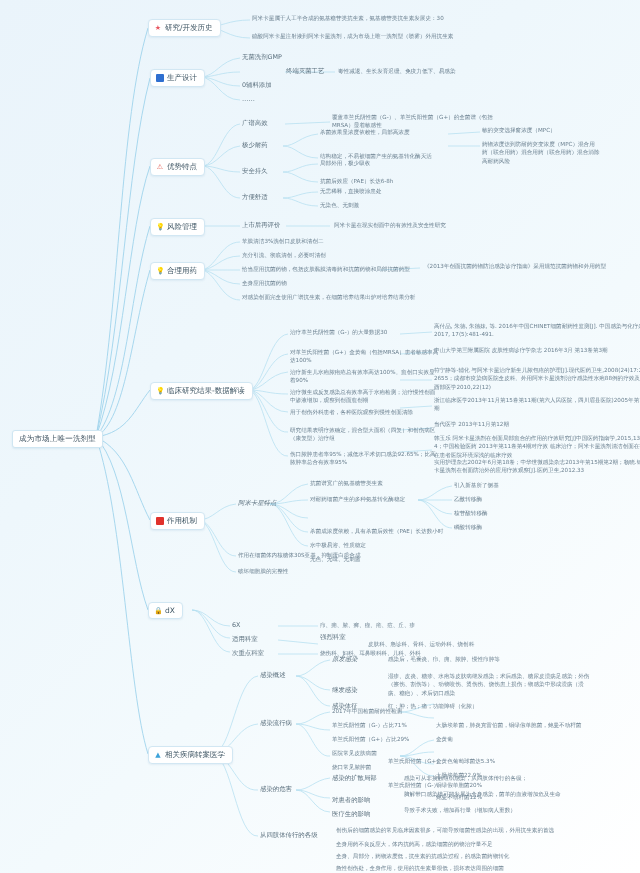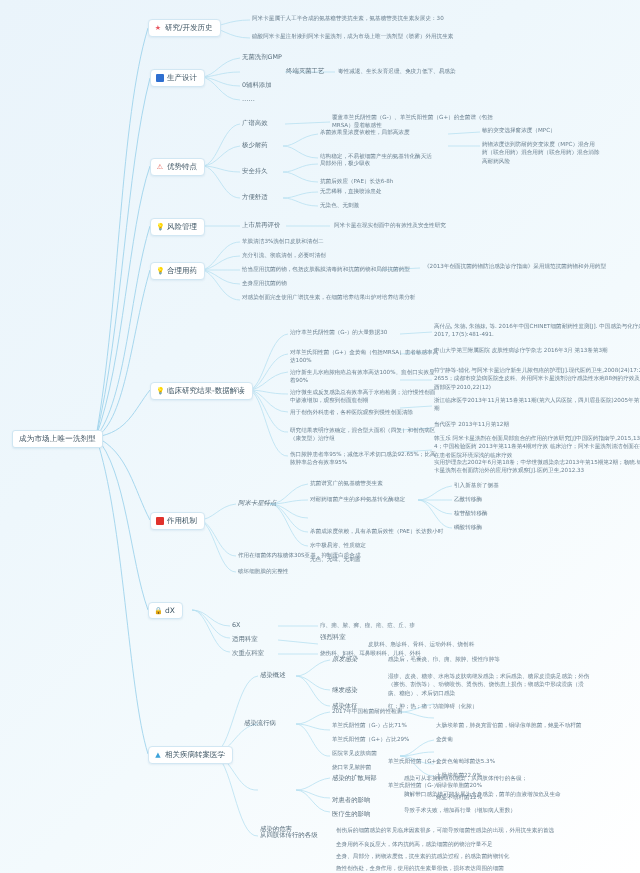--- a/index.html
+++ b/index.html
@@ -266,36 +266,36 @@
   </div>
 
   <div class="node b2" style="left:260px;top:671px;">感染概述</div>
   <div class="node b2" style="left:332px;top:655px;font-style:italic;">原发感染</div>
   <div class="node b3 w4" style="left:388px;top:655px;">感染后，毛囊炎、疖、痈、脓肿、慢性疖肿等</div>
   <div class="node b2" style="left:332px;top:686px;">继发感染</div>
   <div class="node b3 w4" style="left:388px;top:672px;">湿疹、皮炎、糖疹、水疱等皮肤病继发感染；术后感染、糖尿皮溃疡足感染；外伤（擦伤、割伤等）、动物咬伤、烫伤伤、烧伤患上损伤；物感染中形成溃疡（溃疡、糖疤）、术后切口感染</div>
   <div class="node b2" style="left:332px;top:702px;">感染体征</div>
   <div class="node b3 w4" style="left:388px;top:702px;">红；肿；热；痛；功能障碍（化脓）</div>
 
-  <div class="node b2" style="left:244px;top:719px;">感染流行病</div>
+  <div class="node b2" style="left:260px;top:719px;">感染流行病</div>
   <div class="node b3 w2" style="left:332px;top:707px;">2017年中国检菌耐药性检测</div>
   <div class="node b3 w1" style="left:332px;top:721px;">革兰氏阴性菌（G-）占比71%</div>
   <div class="node b3 w4" style="left:436px;top:721px;">大肠埃希菌，肺炎克雷伯菌，铜绿假单胞菌，鲍曼不动杆菌</div>
   <div class="node b3 w1" style="left:332px;top:735px;">革兰氏阳性菌（G+）占比29%</div>
   <div class="node b3 w2" style="left:436px;top:735px;">金黄葡</div>
   <div class="node b3 w2" style="left:332px;top:749px;">医院常见皮肤病菌</div>
   <div class="node b3 w2" style="left:332px;top:763px;">烧口常见脓肿菌</div>
   <div class="node b3 w1" style="left:388px;top:757px;">革兰氏阳性菌（G+）</div>
   <div class="node b3 w2" style="left:436px;top:757px;">金黄色葡萄球菌达5.3%</div>
   <div class="node b3 w2" style="left:436px;top:771px;">大肠埃希菌22.9%</div>
   <div class="node b3 w1" style="left:388px;top:781px;">革兰氏阴性菌（G-）</div>
   <div class="node b3 w2" style="left:436px;top:781px;">铜绿假单胞菌20%</div>
   <div class="node b3 w2" style="left:436px;top:793px;">鲍曼不动杆菌12%</div>
 
-  <div class="node b2" style="left:260px;top:785px;margin-top:40px;">感染的危害</div>
+  <div class="node b2" style="left:260px;top:785px;">感染的危害</div>
   <div class="node b2" style="left:332px;top:774px;">感染的扩散局部</div>
   <div class="node b3 w4" style="left:404px;top:774px;">感染可从非接触组织感染，从四肢体传行的各级；</div>
   <div class="node b2" style="left:332px;top:796px;">对患者的影响</div>
   <div class="node b3 w4" style="left:404px;top:790px;">脑解带口感染模可能发展为全身感染，菌革的血液增加危及生命</div>
   <div class="node b2" style="left:332px;top:810px;">医疗生的影响</div>
   <div class="node b3 w4" style="left:404px;top:806px;">导致手术失败，增加再行量（增加病人重数）</div>
 
   <div class="node b2" style="left:260px;top:831px;">从四肢体传行的各级</div>
   <div class="node b3 wide" style="left:336px;top:826px;">创伤后的细菌感染的常见临床因素很多，可能导致细菌性感染的出现，外用抗生素的首选</div>
   <div class="node b3 wide" style="left:336px;top:840px;">全身用药不良反应大，体内抗药高，感染细菌的药物治疗量不足</div>

